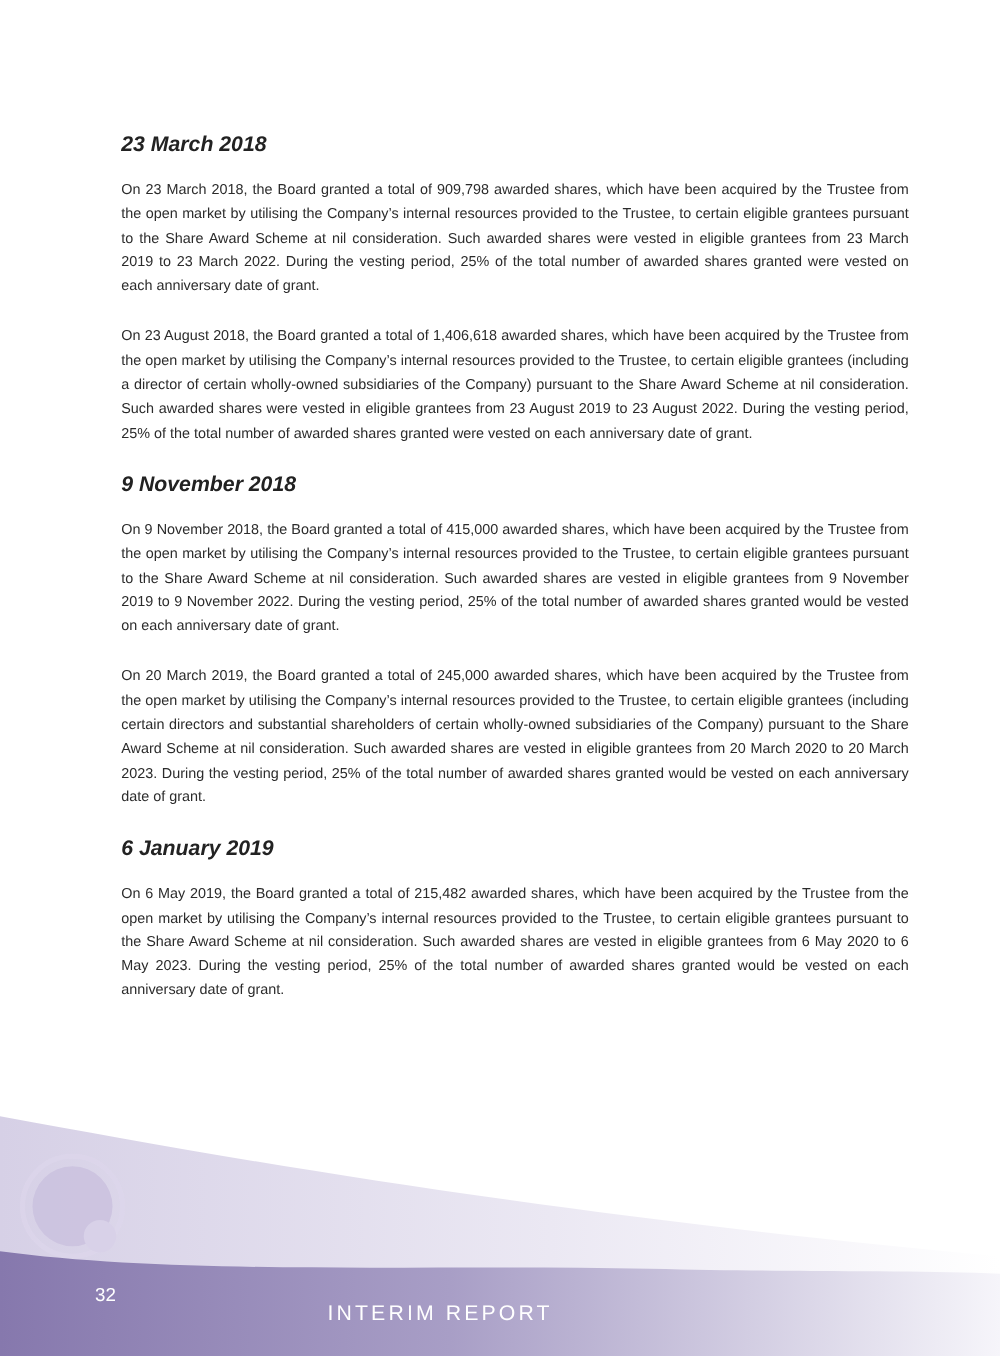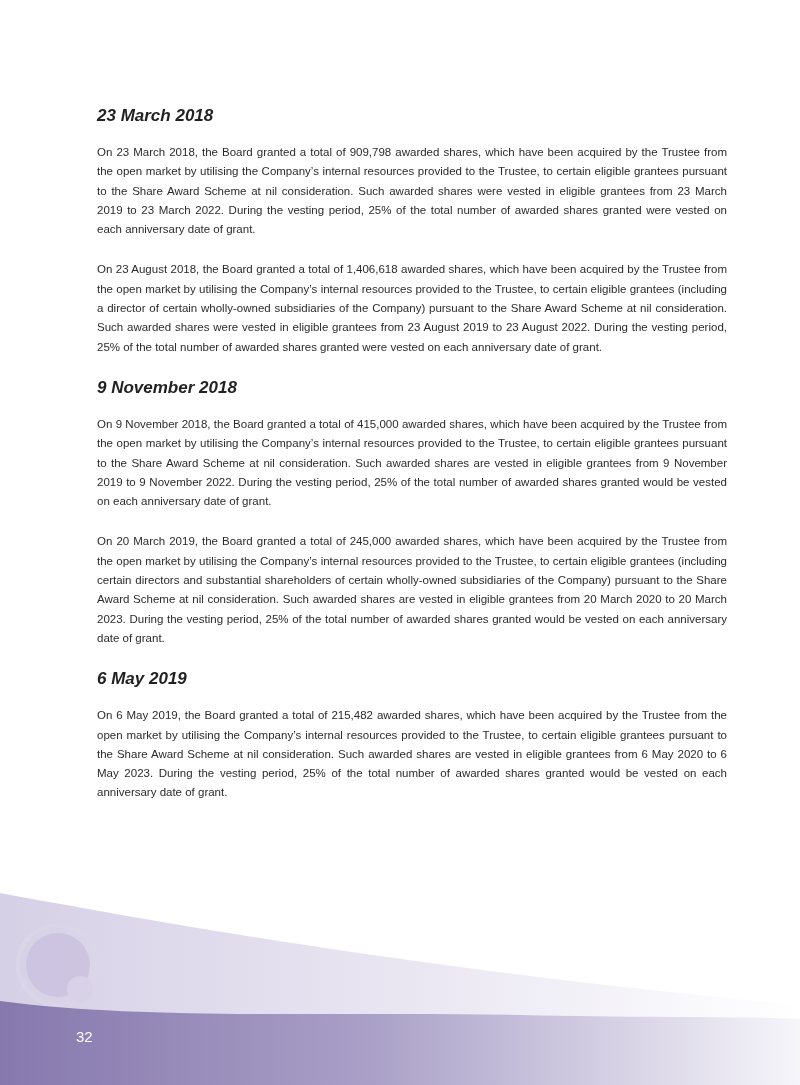--- a/index.html
+++ b/index.html
@@ -96,21 +96,21 @@
     <section class="section">
       <h2>9 November 2018</h2>
       <p>On 9 November 2018, the Board granted a total of 415,000 awarded shares, which have been acquired by the Trustee from the open market by utilising the Company’s internal resources provided to the Trustee, to certain eligible grantees pursuant to the Share Award Scheme at nil consideration. Such awarded shares are vested in eligible grantees from 9 November 2019 to 9 November 2022. During the vesting period, 25% of the total number of awarded shares granted would be vested on each anniversary date of grant.</p>
     </section>
 
     <section class="section">
       <p>On 20 March 2019, the Board granted a total of 245,000 awarded shares, which have been acquired by the Trustee from the open market by utilising the Company’s internal resources provided to the Trustee, to certain eligible grantees (including certain directors and substantial shareholders of certain wholly-owned subsidiaries of the Company) pursuant to the Share Award Scheme at nil consideration. Such awarded shares are vested in eligible grantees from 20 March 2020 to 20 March 2023. During the vesting period, 25% of the total number of awarded shares granted would be vested on each anniversary date of grant.</p>
     </section>
 
     <section class="section">
-      <h2>6 May 2019</h2>
+      <h2>6 January 2019</h2>
       <p>On 6 May 2019, the Board granted a total of 215,482 awarded shares, which have been acquired by the Trustee from the open market by utilising the Company’s internal resources provided to the Trustee, to certain eligible grantees pursuant to the Share Award Scheme at nil consideration. Such awarded shares are vested in eligible grantees from 6 May 2020 to 6 May 2023. During the vesting period, 25% of the total number of awarded shares granted would be vested on each anniversary date of grant.</p>
     </section>
   </main>
 
   <div class="footer-art">
     <svg width="800" height="200" viewBox="0 0 800 200">
       <defs>
         <linearGradient id="sweepGrad" x1="0" y1="0" x2="1" y2="0">
           <stop offset="0" stop-color="#d6d0e6"></stop>
           <stop offset="0.55" stop-color="#ebe8f3"></stop>
@@ -127,15 +127,16 @@
         <circle cx="58" cy="80" r="32" fill="#cbc2df"></circle>
         <circle cx="58" cy="80" r="40" fill="none" stroke="#ded7ec" stroke-width="4" opacity="0.7"></circle>
         <circle cx="80" cy="104" r="13" fill="#d8d1e8"></circle>
       </g>
       <path d="M0,116 C150,136 350,126 520,130 C650,133 730,131 800,134 L800,200 L0,200 Z" fill="url(#bandGrad)"></path>
     </svg>
   </div>
 
   <div class="footer-row">
     <span class="pagenum">32</span>
+    <span class="report-label">INTERIM REPORT</span>
   </div>
 
 </div>
 
 </body></html>

